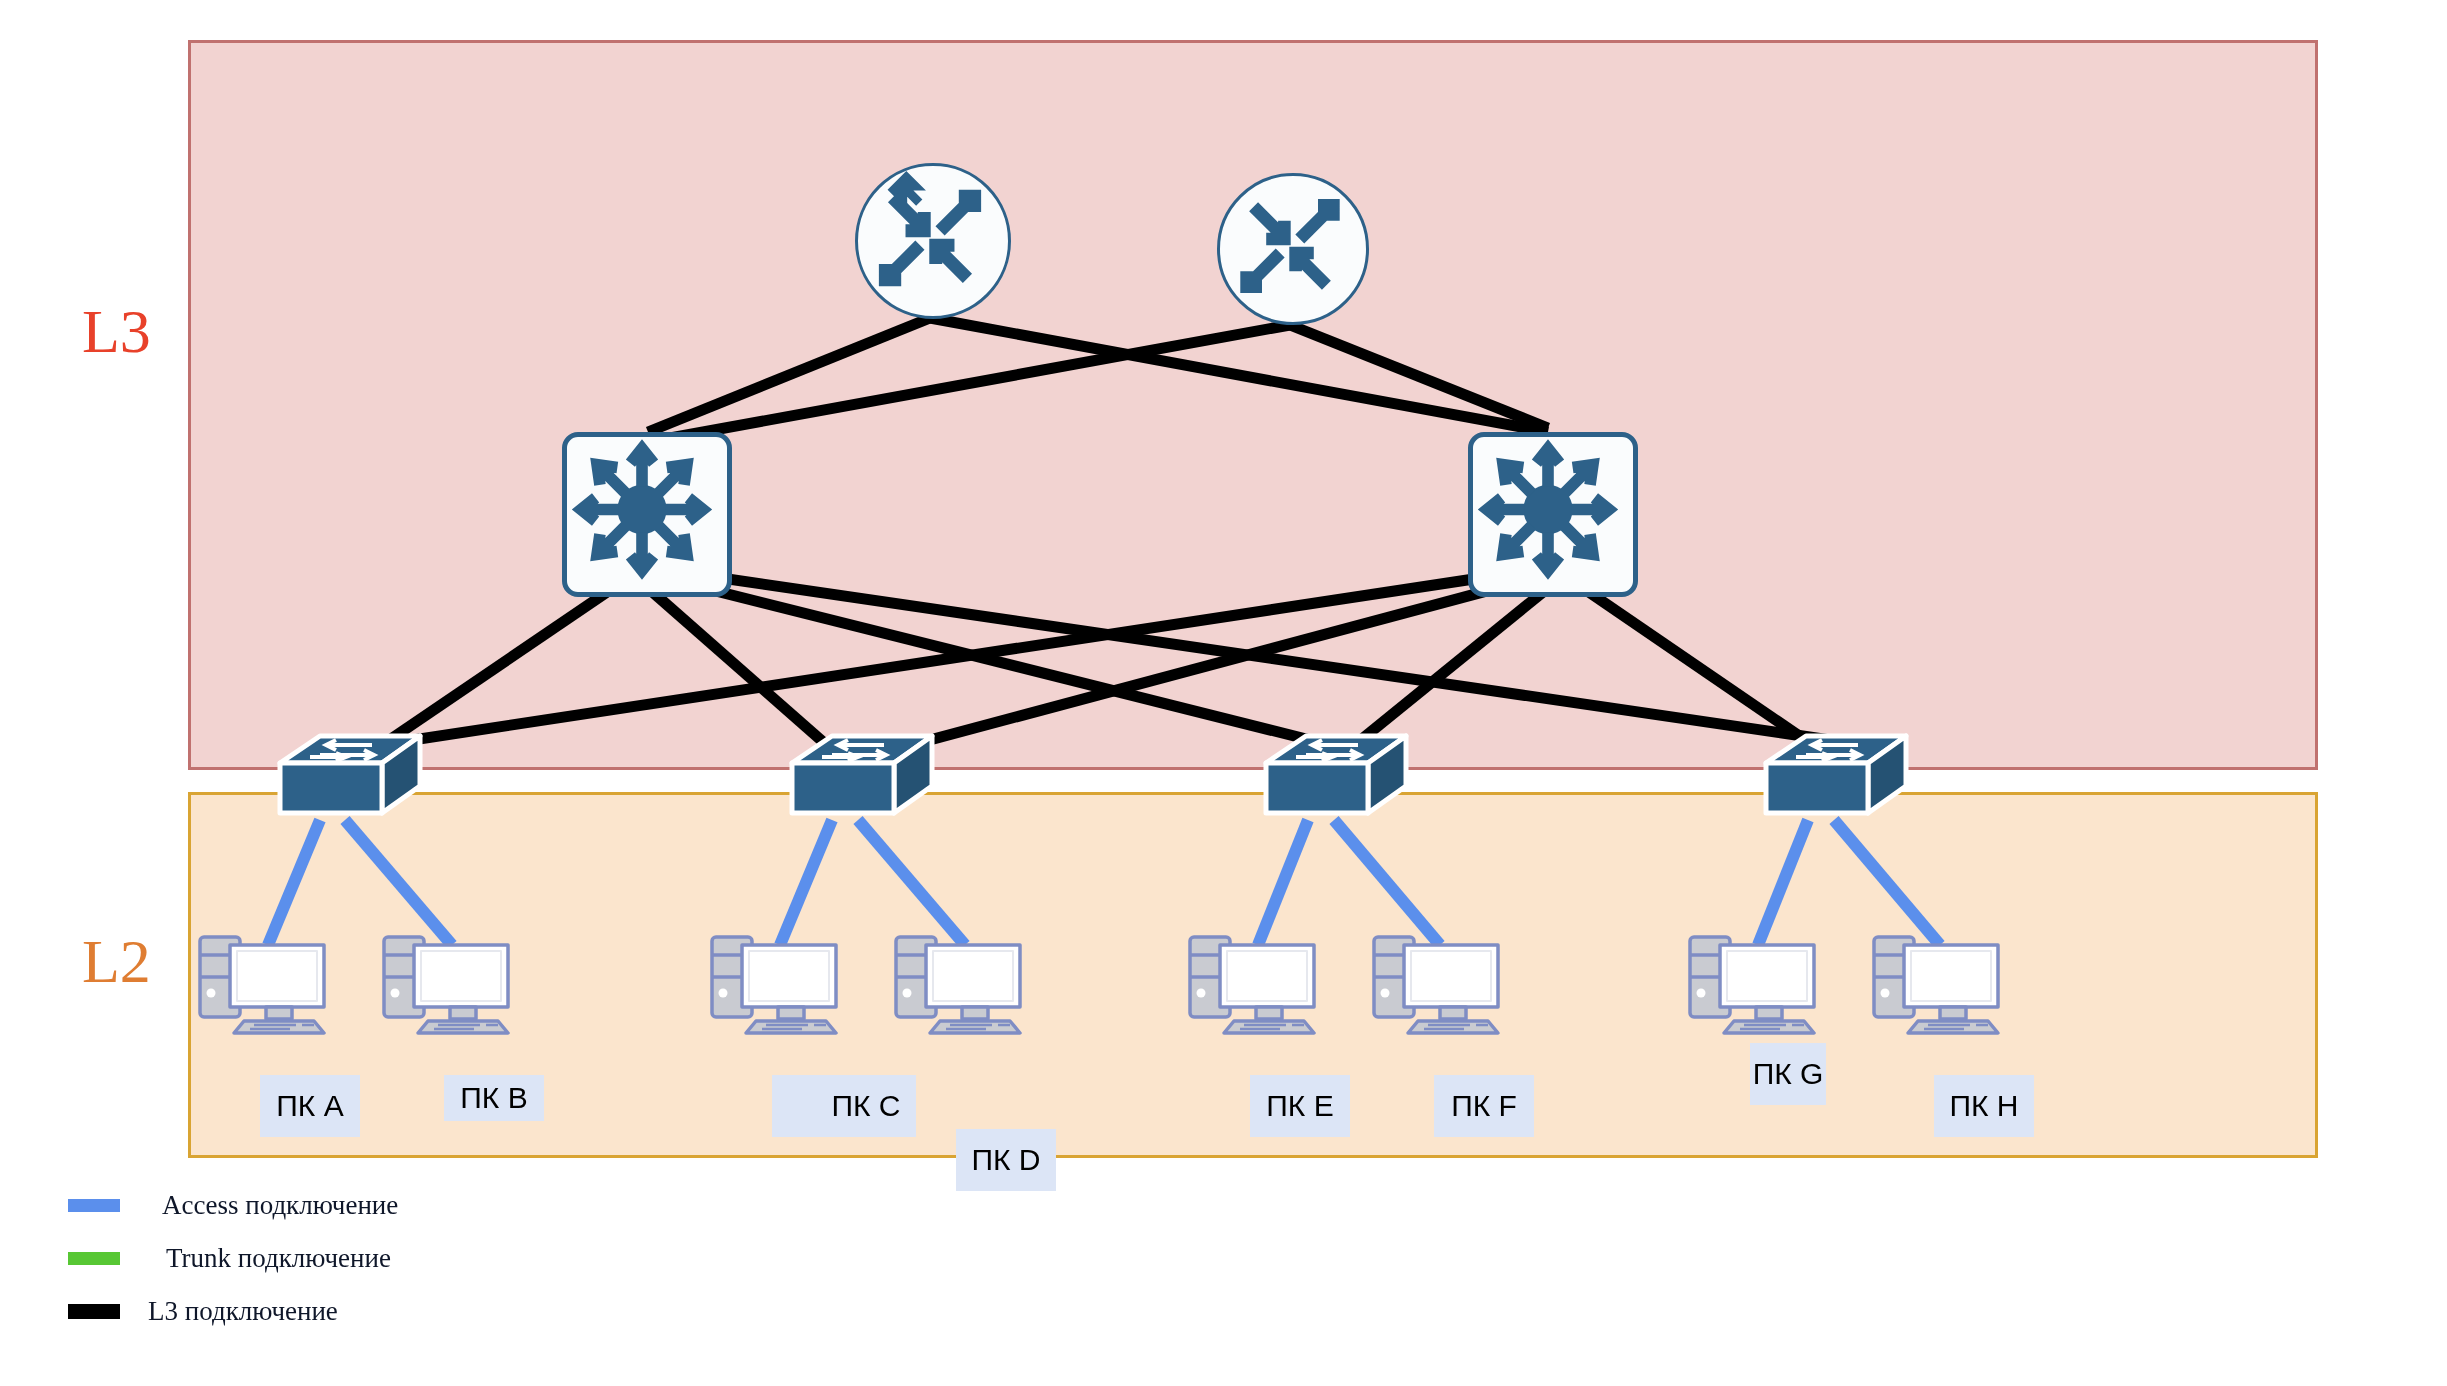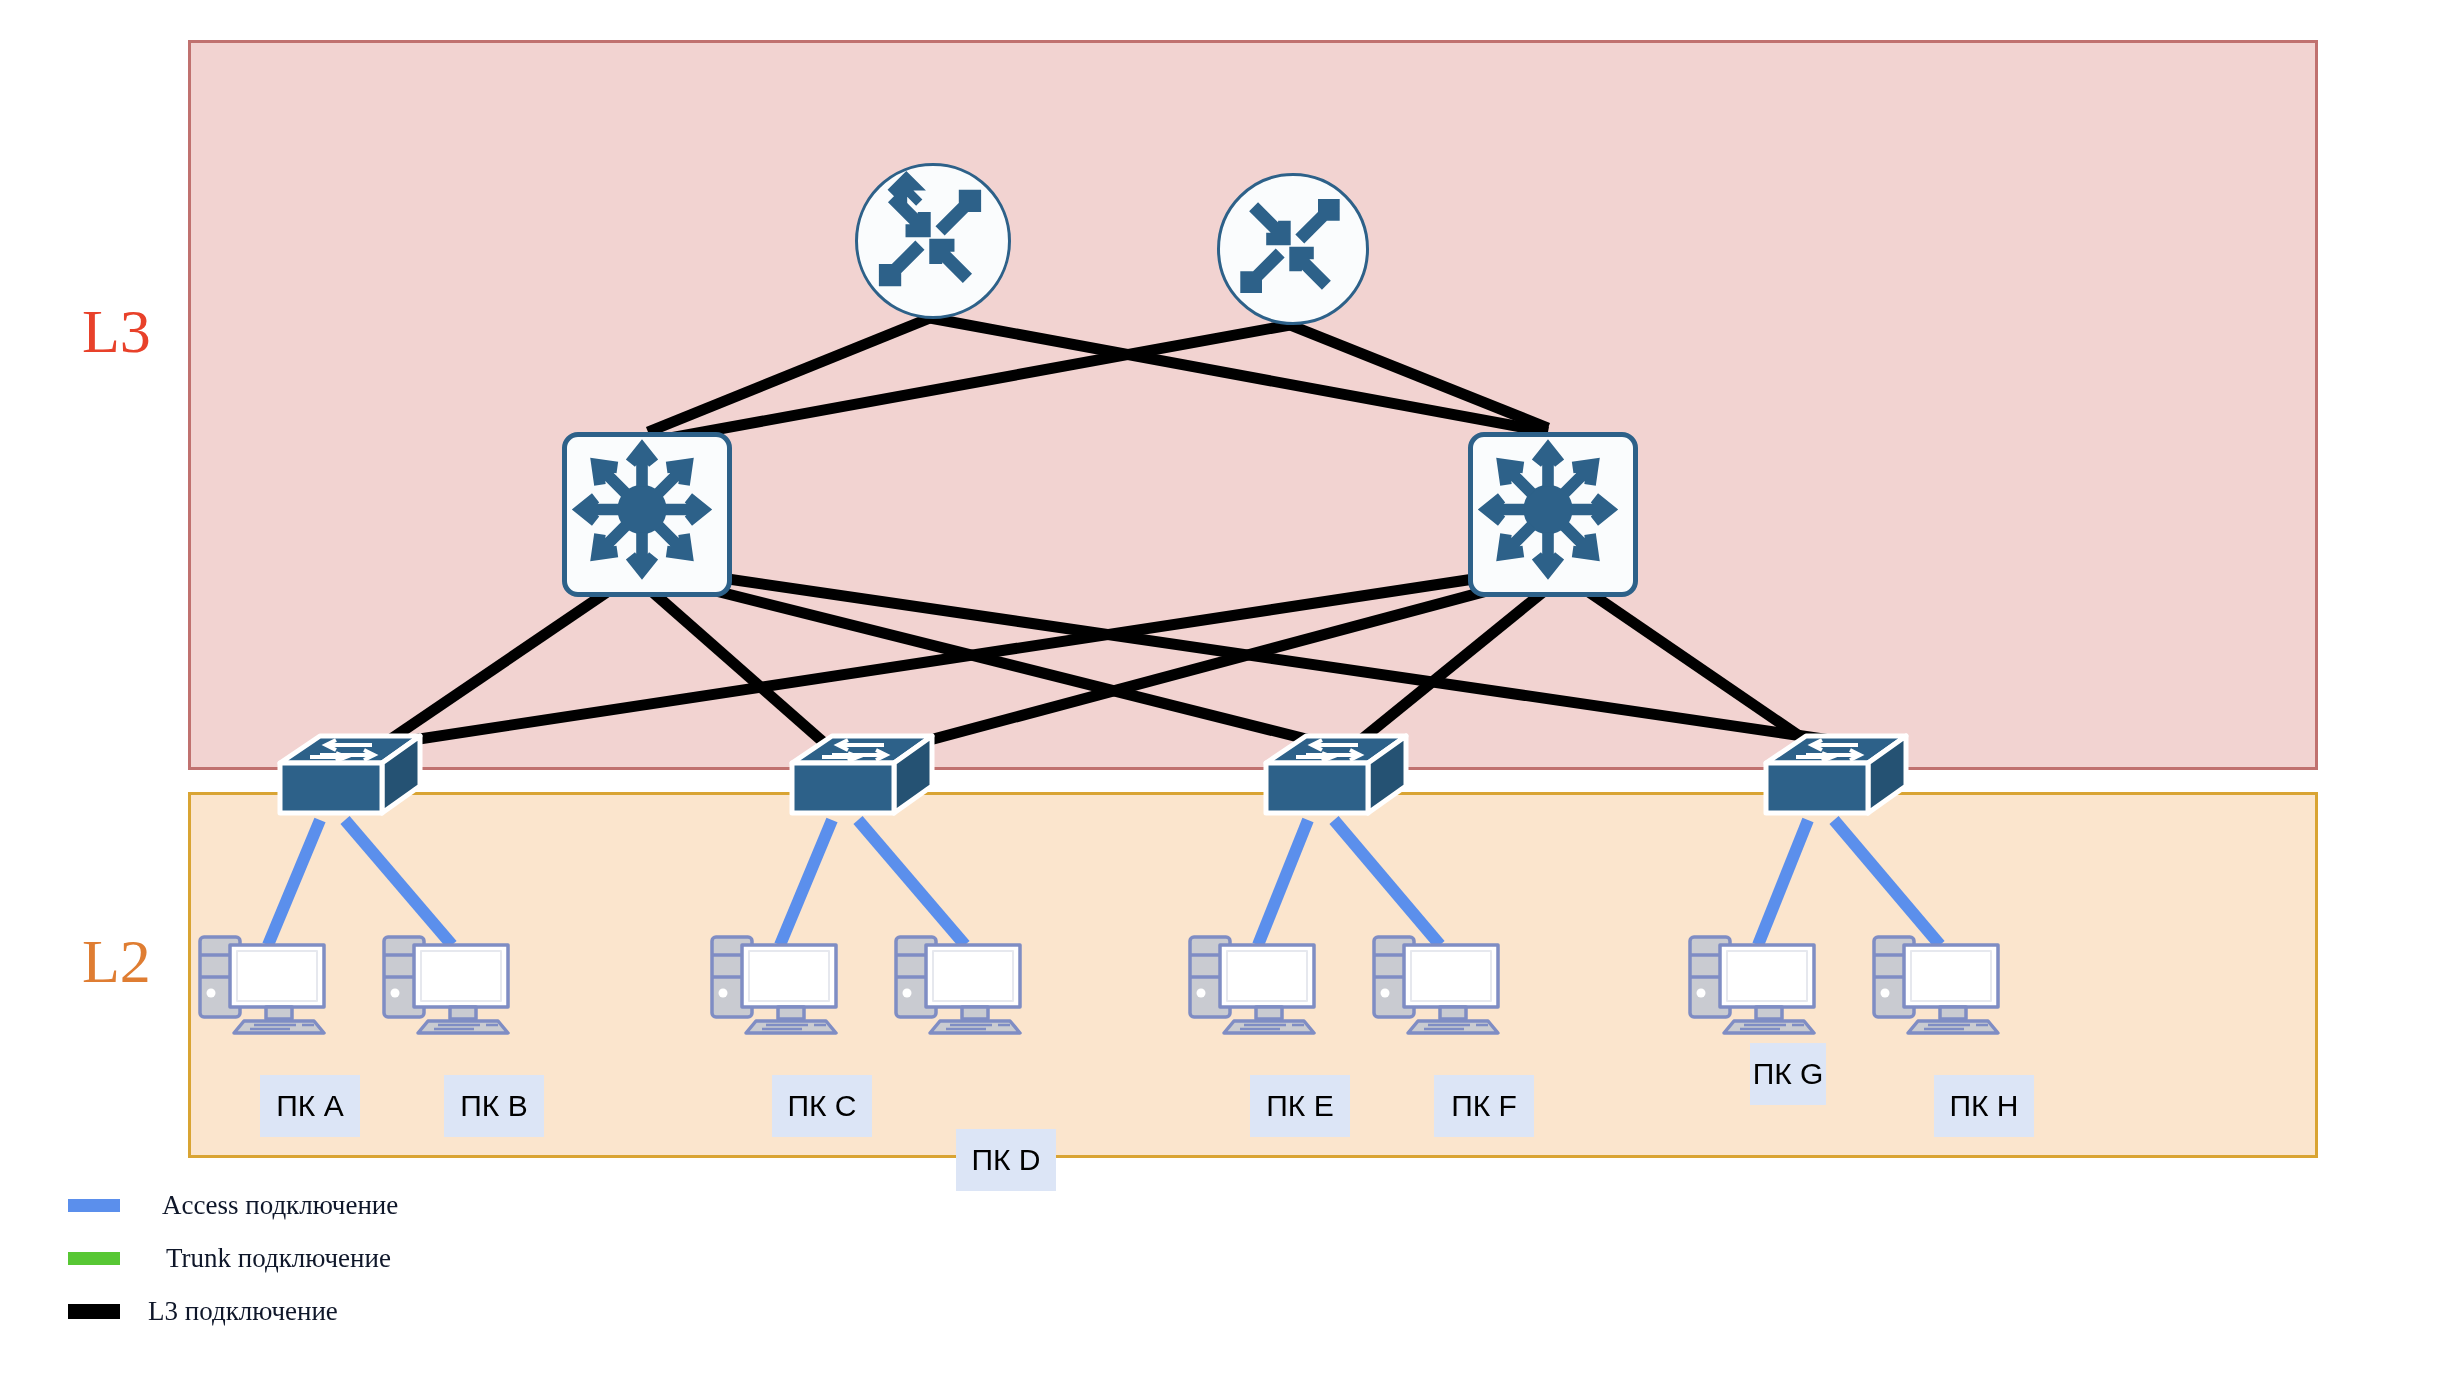--- a/index.html
+++ b/index.html
@@ -222,42 +222,42 @@
         <rect x="70" y="82" width="26" height="12" fill="#c9cbd1"></rect>
         <polygon points="48,96 118,96 128,108 38,108" fill="#c9cbd1"></polygon>
         <g stroke-width="2.5">
             <line x1="58" y1="100" x2="100" y2="100"></line>
             <line x1="54" y1="104" x2="94" y2="104"></line>
             <line x1="106" y1="100" x2="118" y2="100"></line>
           </g>
       </g>
     </svg>
   </div>
-  <div class="pclabel" style="left:396px;top:1075px;width:100px;height:62px;">ПК B</div>
+  <div class="pclabel" style="left:396px;top:1075px;width:100px;height:46px;">ПК B</div>
 
   <div class="node" style="left:708px;top:925px;width:135px;height:110px;">
     <svg width="135" height="110" viewBox="0 0 135 110">
       <g stroke="#7f8dc4" stroke-width="3.5" stroke-linejoin="round">
         <rect x="4" y="12" width="40" height="80" rx="4" fill="#c9cbd1"></rect>
         <line x1="4" y1="30" x2="44" y2="30"></line>
           <line x1="4" y1="52" x2="44" y2="52"></line>
         <circle cx="15" cy="68" r="4.5" fill="#ffffff" stroke="none"></circle>
         <rect x="34" y="20" width="94" height="62" fill="#ffffff"></rect>
         <rect x="41" y="26" width="80" height="50" fill="#ffffff" stroke="#e6e8ee" stroke-width="2"></rect>
         <rect x="70" y="82" width="26" height="12" fill="#c9cbd1"></rect>
         <polygon points="48,96 118,96 128,108 38,108" fill="#c9cbd1"></polygon>
         <g stroke-width="2.5">
             <line x1="58" y1="100" x2="100" y2="100"></line>
             <line x1="54" y1="104" x2="94" y2="104"></line>
             <line x1="106" y1="100" x2="118" y2="100"></line>
           </g>
       </g>
     </svg>
   </div>
-  <div class="pclabel" style="left:724px;top:1075px;width:100px;height:62px;">ПК C</div>
+  <div class="pclabel" style="left:724px;top:1075px;width:100px;height:62px;padding-left:44px;">ПК C</div>
 
   <div class="node" style="left:892px;top:925px;width:135px;height:110px;">
     <svg width="135" height="110" viewBox="0 0 135 110">
       <g stroke="#7f8dc4" stroke-width="3.5" stroke-linejoin="round">
         <rect x="4" y="12" width="40" height="80" rx="4" fill="#c9cbd1"></rect>
         <line x1="4" y1="30" x2="44" y2="30"></line>
           <line x1="4" y1="52" x2="44" y2="52"></line>
         <circle cx="15" cy="68" r="4.5" fill="#ffffff" stroke="none"></circle>
         <rect x="34" y="20" width="94" height="62" fill="#ffffff"></rect>
         <rect x="41" y="26" width="80" height="50" fill="#ffffff" stroke="#e6e8ee" stroke-width="2"></rect>

